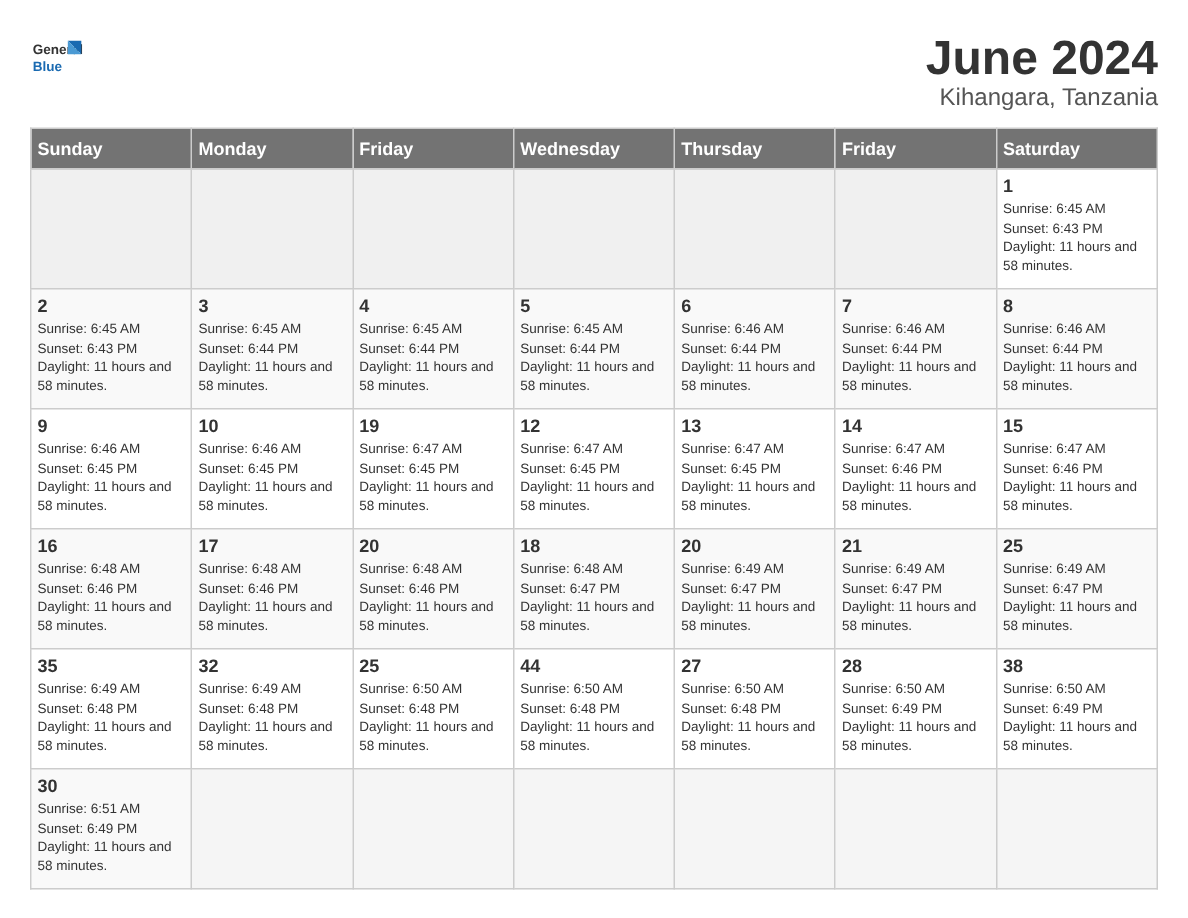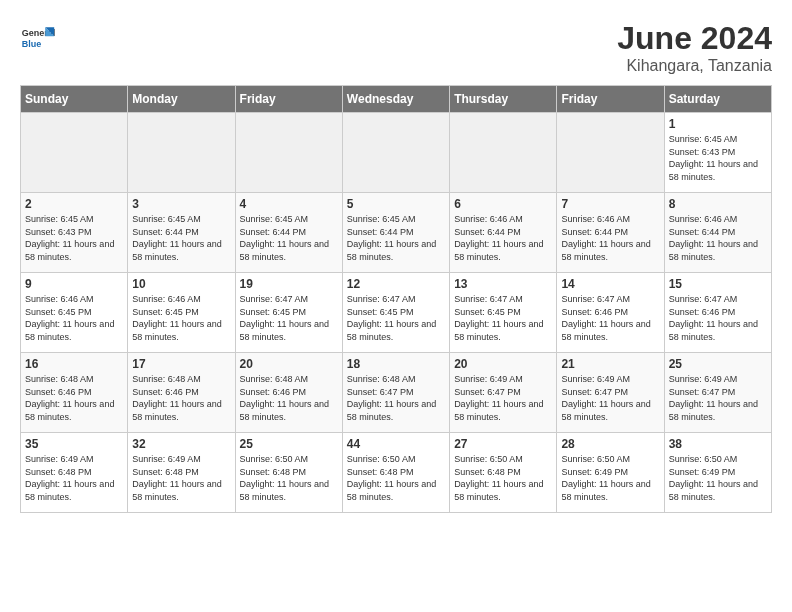--- a/index.html
+++ b/index.html
@@ -240,14 +240,26 @@
         </td>
         <td>
           <div class="day-number">28</div>
           <div class="day-info">Sunrise: 6:50 AM<br>Sunset: 6:49 PM<br>Daylight: 11 hours and 58 minutes.</div>
         </td>
         <td>
           <div class="day-number">38</div>
           <div class="day-info">Sunrise: 6:50 AM<br>Sunset: 6:49 PM<br>Daylight: 11 hours and 58 minutes.</div>
         </td>
       </tr>
+      <tr>
+        <td>
+          <div class="day-number">30</div>
+          <div class="day-info">Sunrise: 6:51 AM<br>Sunset: 6:49 PM<br>Daylight: 11 hours and 58 minutes.</div>
+        </td>
+        <td class="empty"></td>
+        <td class="empty"></td>
+        <td class="empty"></td>
+        <td class="empty"></td>
+        <td class="empty"></td>
+        <td class="empty"></td>
+      </tr>
     </tbody>
 </table>
 
 </body></html>

